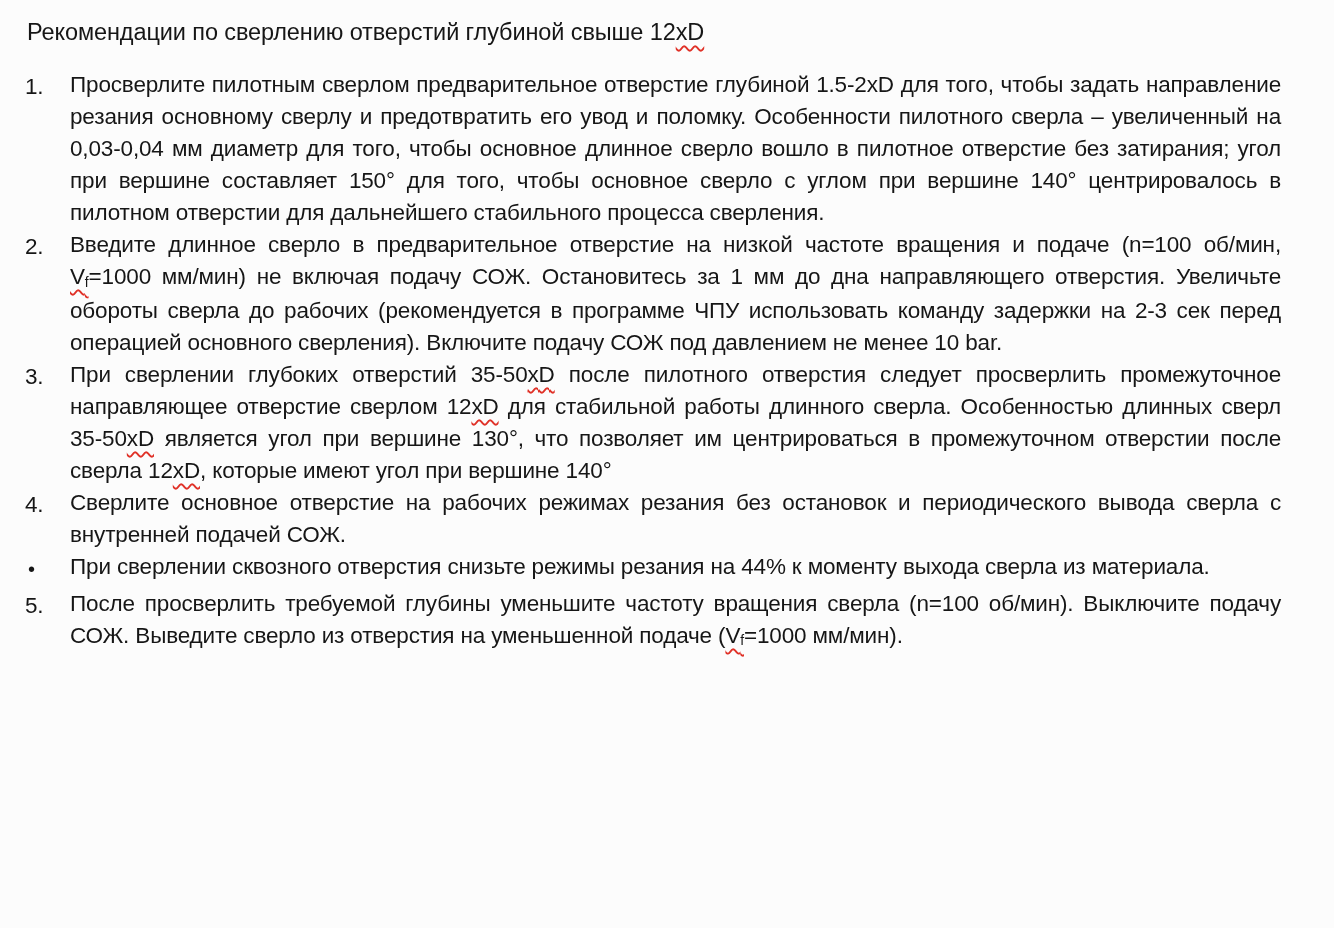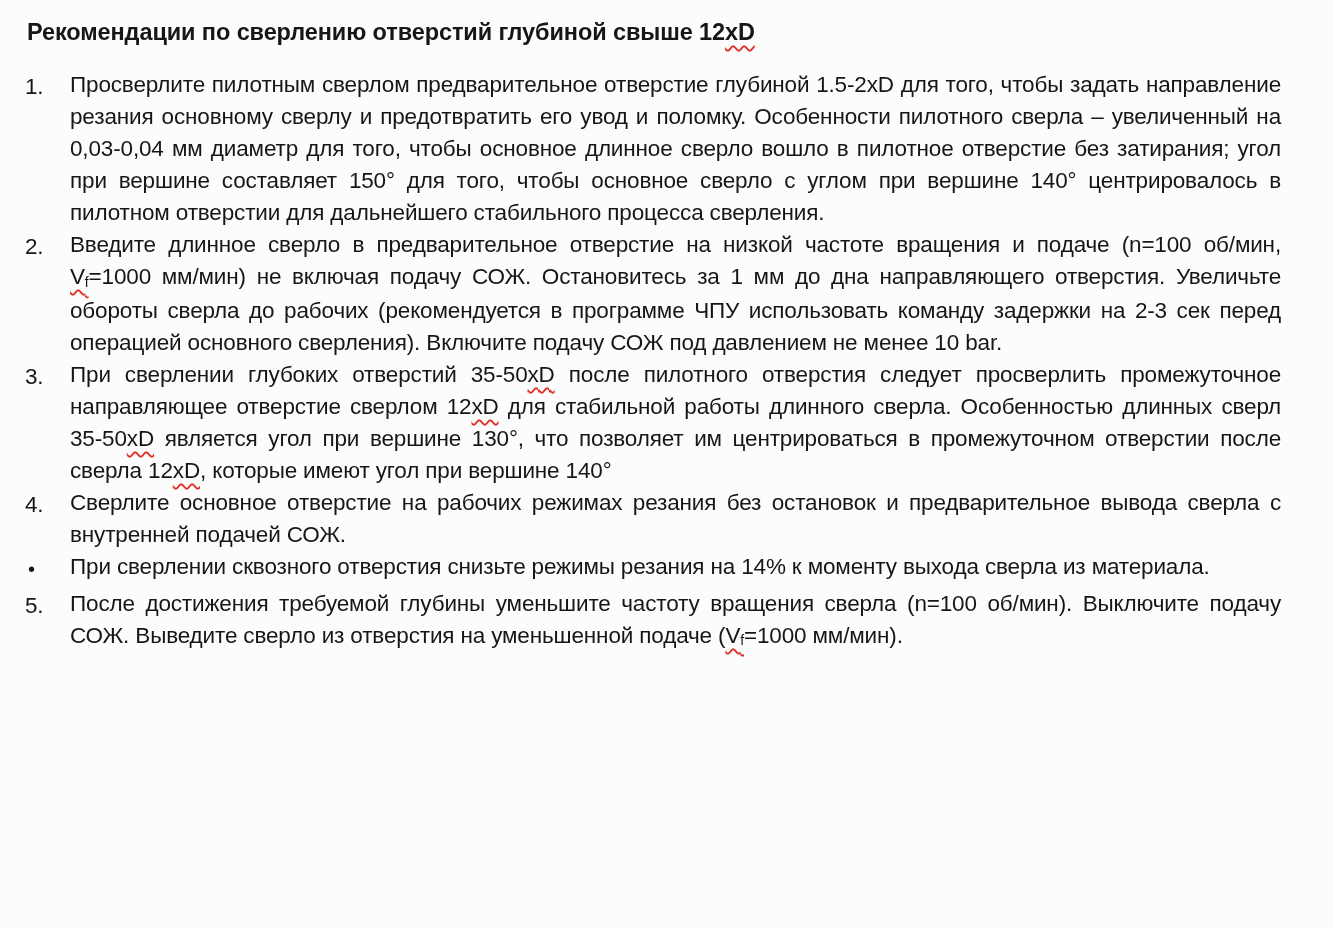--- a/index.html
+++ b/index.html
@@ -16,21 +16,21 @@
     color: var(--text-color);
     overflow: hidden;
   }
   .page {
     width: 1334px;
     height: 928px;
     padding: 14px 53px 0 25px;
   }
   .doc-title {
     font-size: 23.5px;
-    font-weight: 700;
+    font-weight: 400;
     line-height: 36px;
     letter-spacing: -0.1px;
     margin: 0 0 19px 2px;
     white-space: nowrap;
   }
   .item {
     display: flex;
     align-items: flex-start;
   }
   .marker {
@@ -81,26 +81,26 @@
     <p class="item-text"><span>Введите длинное сверло в предварительное отверстие на низкой частоте вращения и подаче (n=100 об/мин, </span><span class="sq">V</span><sub class="f sq">f</sub><span>=1000 мм/мин) не включая подачу СОЖ. Остановитесь за 1 мм до дна направляющего отверстия. Увеличьте обороты сверла до рабочих (рекомендуется в программе ЧПУ использовать команду задержки на 2-3 сек перед операцией основного сверления). Включите подачу СОЖ под давлением не менее 10 bar.</span></p>
   </div>
 
   <div class="item">
     <span class="marker">3.</span>
     <p class="item-text"><span>При сверлении глубоких отверстий 35-50</span><span class="sq">xD</span><span> после пилотного отверстия следует просверлить промежуточное направляющее отверстие сверлом 12</span><span class="sq">xD</span><span> для стабильной работы длинного сверла. Особенностью длинных сверл 35-50</span><span class="sq">xD</span><span> является угол при вершине 130°, что позволяет им центрироваться в промежуточном отверстии после сверла 12</span><span class="sq">xD</span><span>, которые имеют угол при вершине 140°</span></p>
   </div>
 
   <div class="item">
     <span class="marker">4.</span>
-    <p class="item-text"><span>Сверлите основное отверстие на рабочих режимах резания без остановок и предварительное вывода сверла с внутренней подачей СОЖ.</span></p>
+    <p class="item-text"><span>Сверлите основное отверстие на рабочих режимах резания без остановок и периодического вывода сверла с внутренней подачей СОЖ.</span></p>
   </div>
 
   <div class="item">
     <span class="marker bullet">•</span>
-    <p class="item-text"><span>При сверлении сквозного отверстия снизьте режимы резания на 14% к моменту выхода сверла из материала.</span></p>
+    <p class="item-text"><span>При сверлении сквозного отверстия снизьте режимы резания на 44% к моменту выхода сверла из материала.</span></p>
   </div>
 
   <div class="item">
     <span class="marker">5.</span>
-    <p class="item-text"><span>После достижения требуемой глубины уменьшите частоту вращения сверла (n=100 об/мин). Выключите подачу СОЖ. Выведите сверло из отверстия на уменьшенной подаче (</span><span class="sq">V</span><sub class="f sq">f</sub><span>=1000 мм/мин).</span></p>
+    <p class="item-text"><span>После просверлить требуемой глубины уменьшите частоту вращения сверла (n=100 об/мин). Выключите подачу СОЖ. Выведите сверло из отверстия на уменьшенной подаче (</span><span class="sq">V</span><sub class="f sq">f</sub><span>=1000 мм/мин).</span></p>
   </div>
 
 </div>
 
 </body></html>

